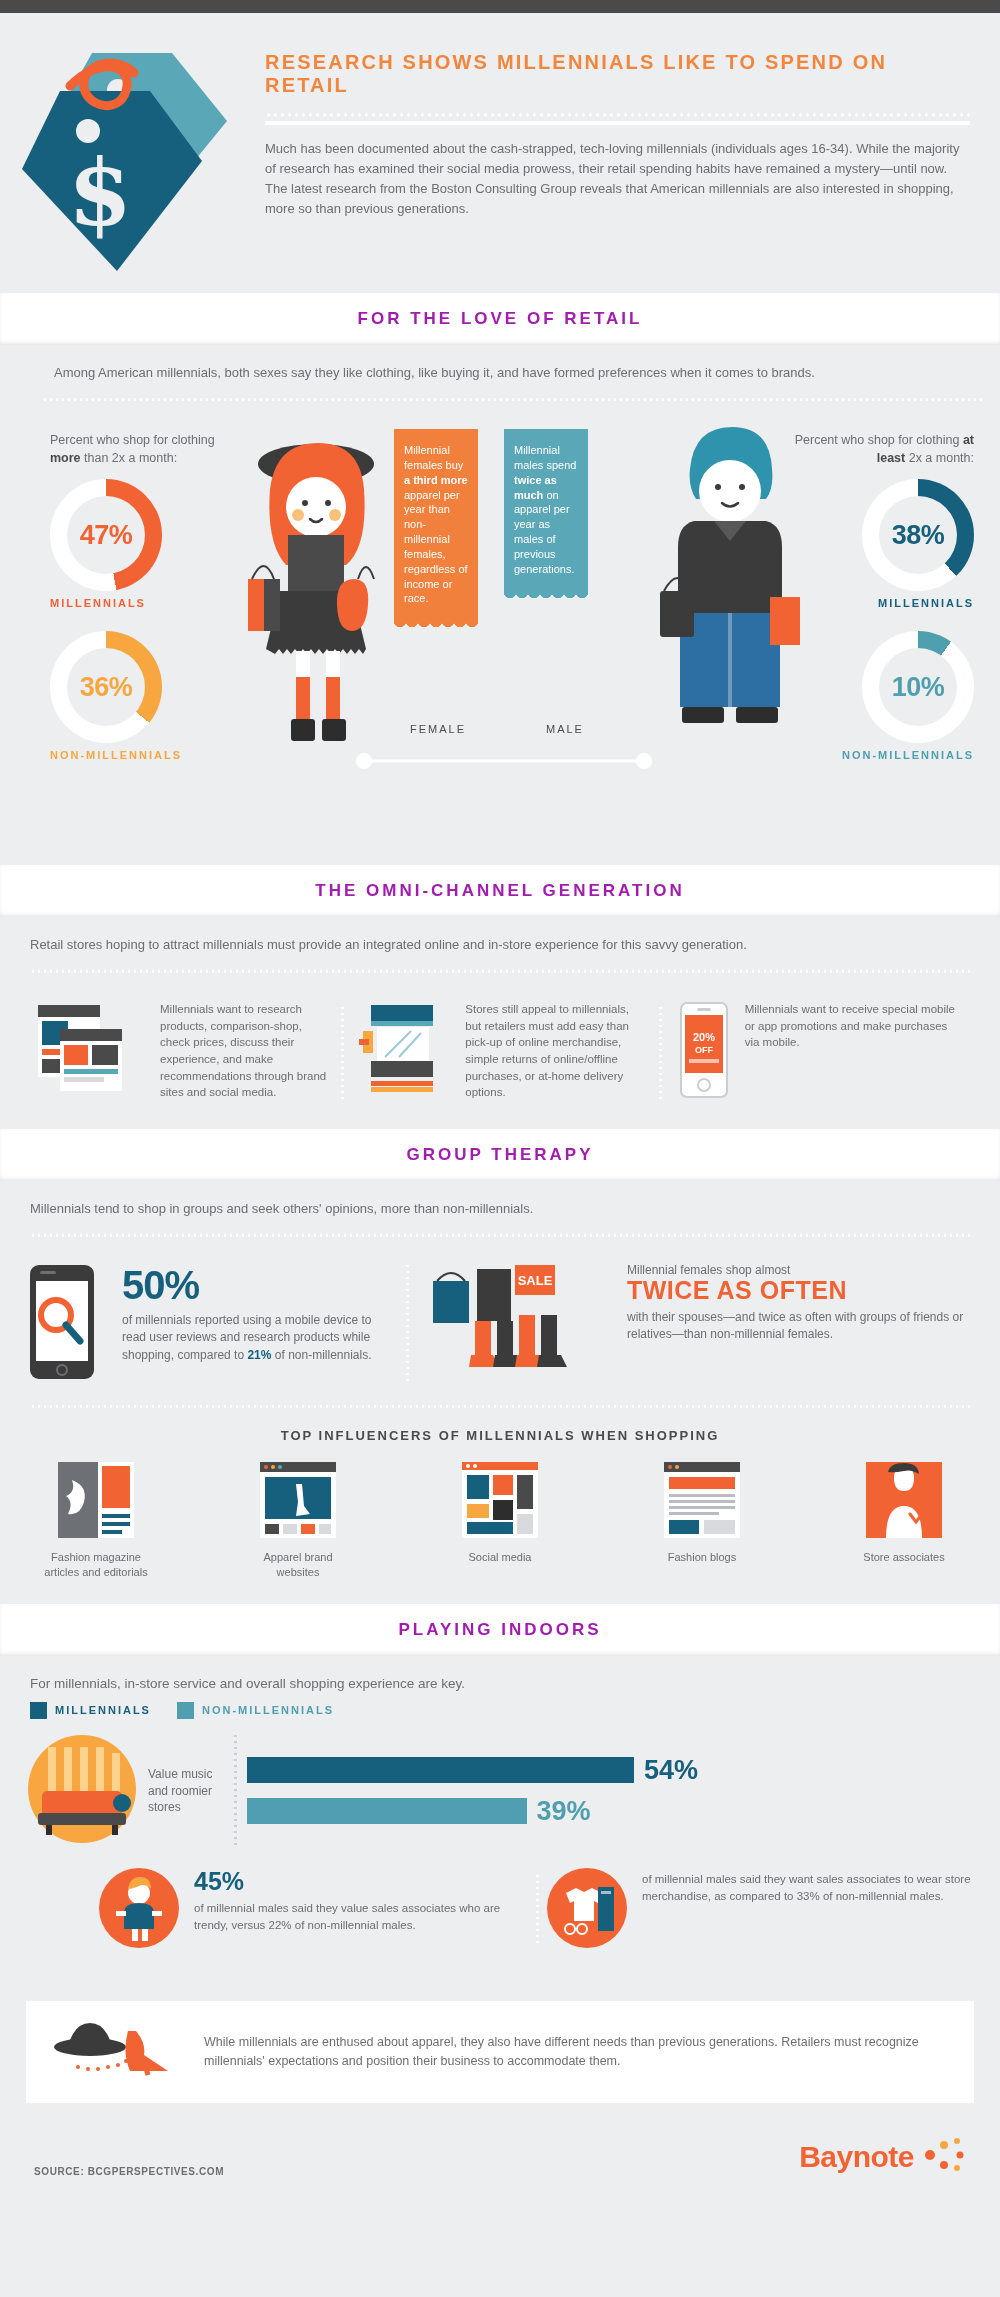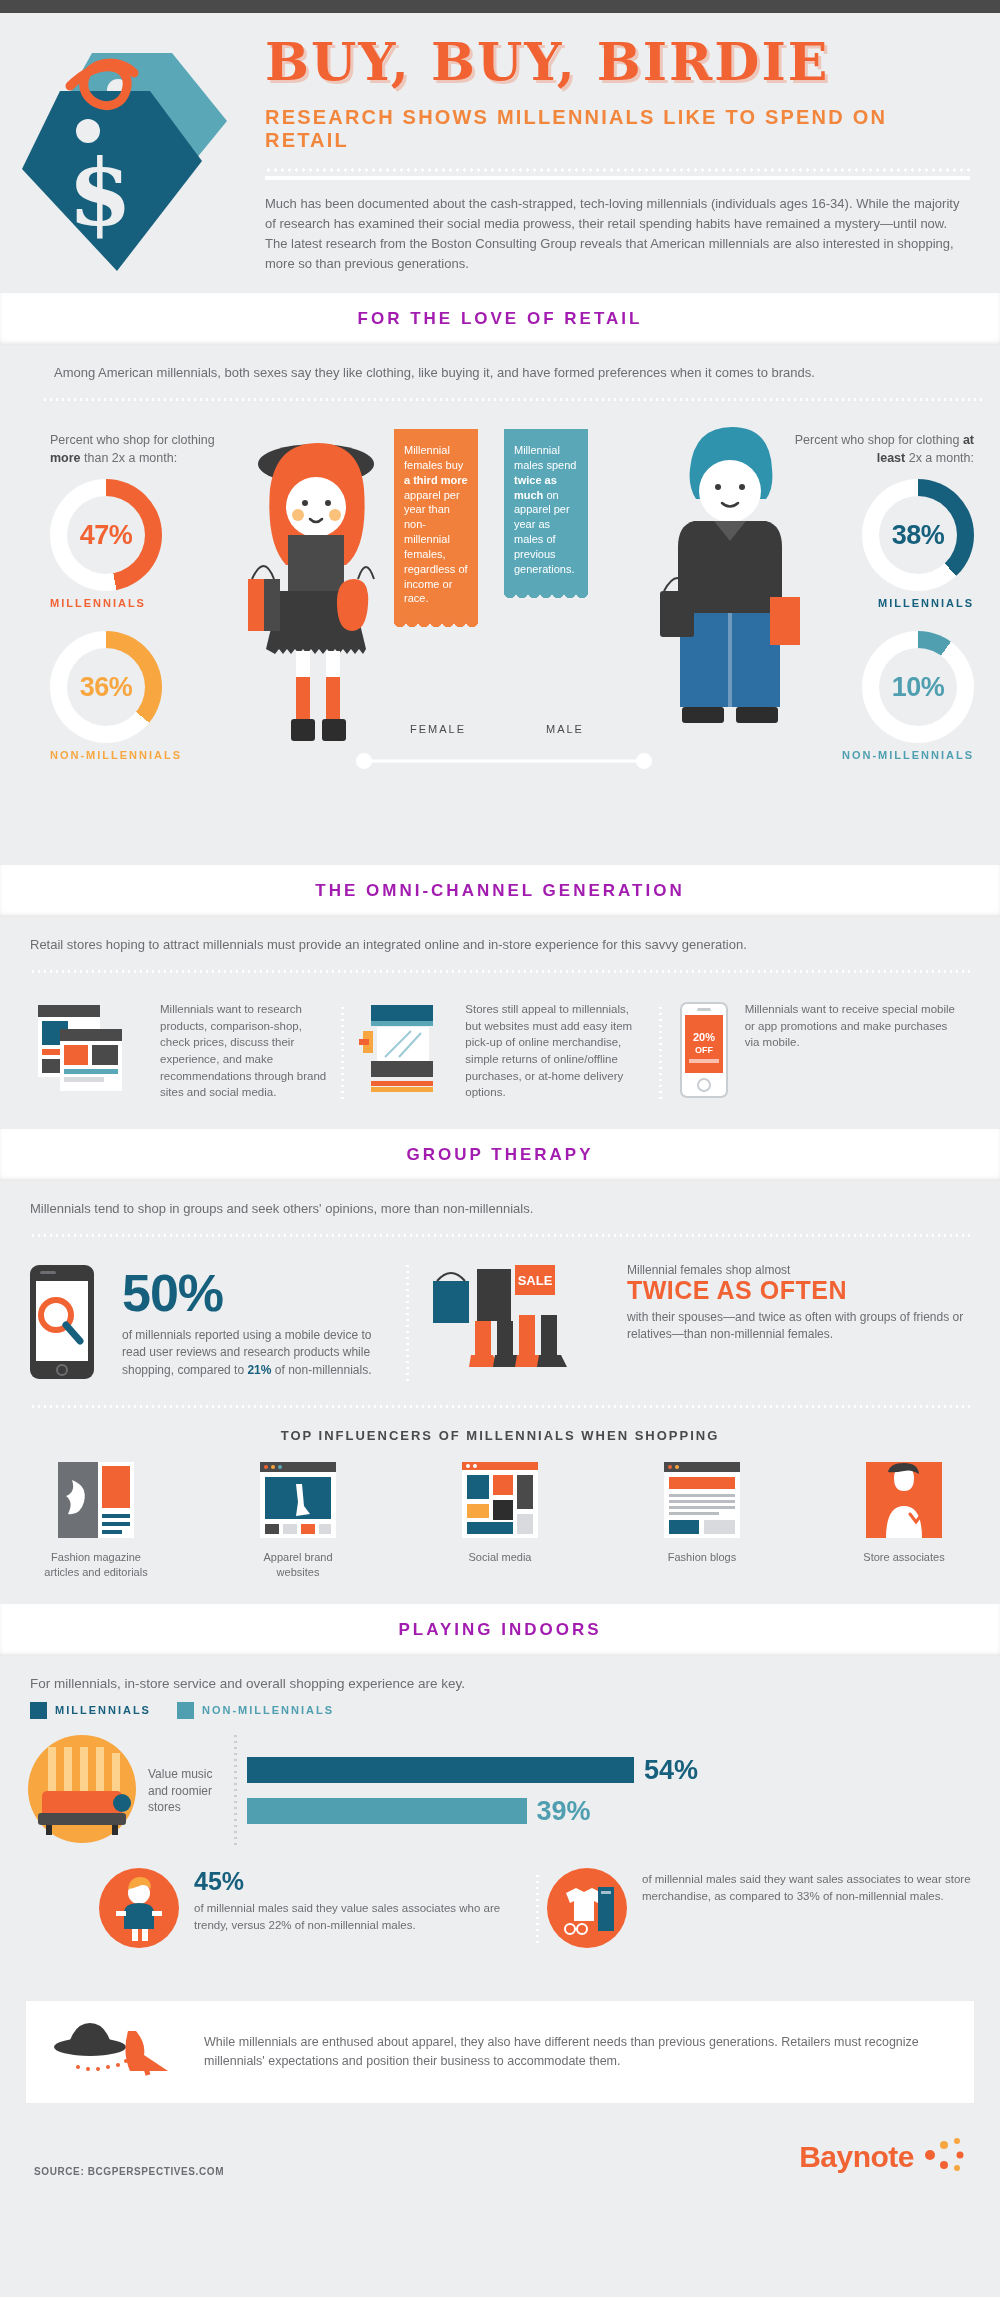--- a/index.html
+++ b/index.html
@@ -107,21 +107,21 @@
   .card { flex: 1; display: flex; gap: 10px; padding: 0 14px; position: relative; }
   .card + .card::before {
     content: ""; position: absolute; left: 0; top: 4px; bottom: 4px; width: 3px;
     background-image: radial-gradient(circle, #ffffff 1.4px, transparent 1.5px);
     background-size: 3px 6px; background-repeat: repeat-y;
   }
   .card-txt { font-size: 11.5px; line-height: 1.45; color: #6d6e71; }
 
   
   .gt-row { display: flex; padding: 16px 28px 10px; align-items: flex-start; gap: 14px; }
-  .big-num { font-size: 52px; font-weight: bold; letter-spacing: -1px; }
+  .big-num { font-size: 40px; font-weight: bold; letter-spacing: -1px; }
   .gt-txt { font-size: 12px; line-height: 1.45; color: #6d6e71; margin-top: 4px; }
   .gt-txt b { color: #17607d; }
   .twice { font-size: 25px; font-weight: bold; color: #f26334; letter-spacing: .5px; line-height: 1.1; }
 
   
   .inf-row { display: flex; justify-content: space-between; padding: 14px 40px 24px; }
   .inf { width: 112px; text-align: center; }
   .inf-cap { font-size: 11px; line-height: 1.35; color: #6d6e71; margin-top: 8px; }
 
   
@@ -170,21 +170,20 @@
       <svg viewBox="0 0 215 235" width="215" height="235">
         <path d="M70 10 L150 10 L205 78 L120 182 L20 100 Z" fill="#5aa7b8"></path>
         <circle cx="96" cy="47" r="11" fill="#eceef0"></circle>
         <path d="M38 48 L128 48 L180 118 L95 228 L0 126 Z" fill="#17607d"></path>
         <circle cx="66" cy="88" r="12" fill="#eceef0"></circle>
         <path d="M48 43 C 78 12, 112 22, 104 48 C 96 74, 58 62, 62 38 C 66 18, 98 14, 112 30" fill="none" stroke="#f26334" stroke-width="9" stroke-linecap="round"></path>
         <text x="78" y="182" font-family="DejaVu Serif, serif" font-size="92" fill="#eceef0" text-anchor="middle" font-weight="bold">$</text>
       </svg>
     </div>
     <div class="head-text">
-      <div class="title">BUY, BUY, BIRDIE</div>
       <div class="subtitle">RESEARCH SHOWS MILLENNIALS LIKE TO SPEND ON RETAIL</div>
       <div class="hr-dots-w"></div>
       <div class="hr-line-w"></div>
       <p class="intro">Much has been documented about the cash-strapped, tech-loving millennials (individuals ages 16-34). While the majority of research has examined their social media prowess, their retail spending habits have remained a mystery—until now. The latest research from the Boston Consulting Group reveals that American millennials are also interested in shopping, more so than previous generations.</p>
     </div>
   </div>
 
   <div class="band-white shadow-top">
     <h2>FOR THE LOVE OF RETAIL</h2>
   </div>
@@ -345,21 +344,21 @@
             <rect x="22" y="26" width="52" height="34" fill="#ffffff"></rect>
             <line x1="30" y1="56" x2="56" y2="30" stroke="#9cc9d6" stroke-width="2"></line>
             <line x1="44" y1="56" x2="66" y2="32" stroke="#9cc9d6" stroke-width="2"></line>
             <rect x="16" y="60" width="62" height="16" fill="#4a4a4a"></rect>
             <rect x="8" y="30" width="10" height="22" fill="#f7a640"></rect>
             <rect x="4" y="38" width="10" height="6" fill="#f26334"></rect>
             <rect x="16" y="80" width="62" height="5" fill="#f26334"></rect>
             <rect x="16" y="86" width="62" height="5" fill="#f7a640"></rect>
           </svg>
         </div>
-        <div class="card-txt">Stores still appeal to millennials, but websites must add easy item pick-up of online merchandise, simple returns of online/offline purchases, or at-home delivery options.</div>
+        <div class="card-txt">Stores still appeal to millennials, but retailers must add easy than pick-up of online merchandise, simple returns of online/offline purchases, or at-home delivery options.</div>
       </div>
 
       <div class="card">
         <div>
           <svg width="62" height="98" viewBox="0 0 62 98">
             <rect x="8" y="2" width="46" height="94" rx="6" fill="#ffffff" stroke="#c9ced2" stroke-width="2"></rect>
             <rect x="12" y="14" width="38" height="58" fill="#f26334"></rect>
             <text x="31" y="40" font-family="Liberation Sans, sans-serif" font-size="11" fill="#ffffff" text-anchor="middle" font-weight="bold">20%</text>
             <text x="31" y="52" font-family="Liberation Sans, sans-serif" font-size="9" fill="#ffffff" text-anchor="middle" font-weight="bold">OFF</text>
             <rect x="16" y="58" width="30" height="4" fill="#ffffff" opacity=".6"></rect>

